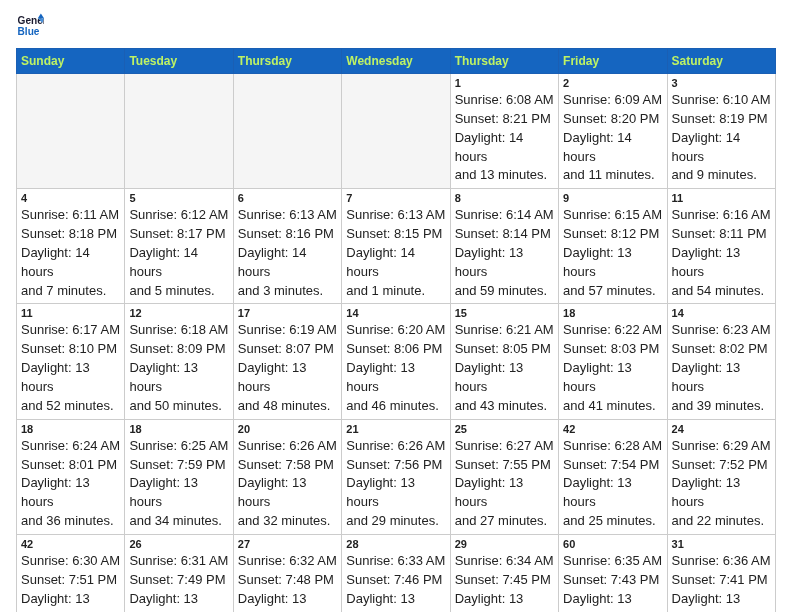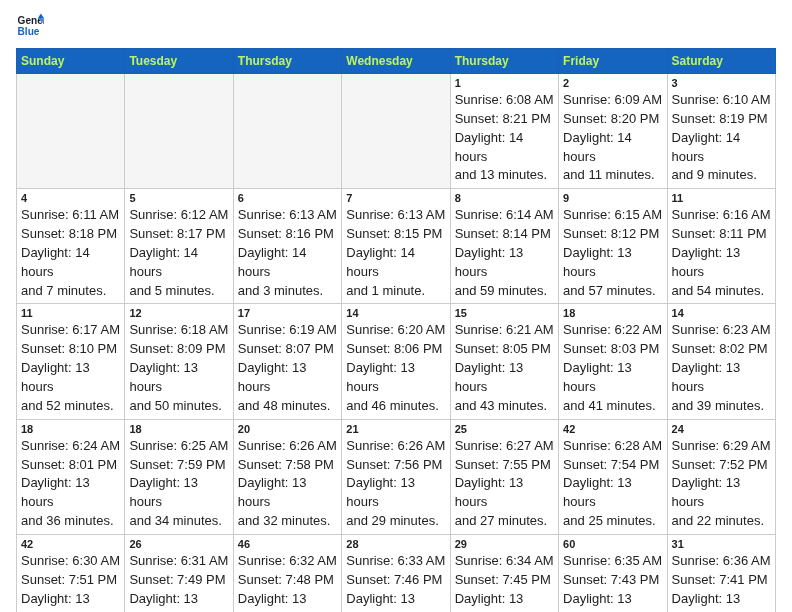--- a/index.html
+++ b/index.html
@@ -231,21 +231,21 @@
         <tr>
           <td>
             <span class="day-num">42</span>
             <div class="day-info">Sunrise: 6:30 AM<br>Sunset: 7:51 PM<br>Daylight: 13 hours<br>and 20 minutes.</div>
           </td>
           <td>
             <span class="day-num">26</span>
             <div class="day-info">Sunrise: 6:31 AM<br>Sunset: 7:49 PM<br>Daylight: 13 hours<br>and 17 minutes.</div>
           </td>
           <td>
-            <span class="day-num">46</span>
+            <span class="day-num">27</span>
             <div class="day-info">Sunrise: 6:32 AM<br>Sunset: 7:48 PM<br>Daylight: 13 hours<br>and 15 minutes.</div>
           </td>
           <td>
             <span class="day-num">28</span>
             <div class="day-info">Sunrise: 6:33 AM<br>Sunset: 7:46 PM<br>Daylight: 13 hours<br>and 13 minutes.</div>
           </td>
           <td>
             <span class="day-num">29</span>
             <div class="day-info">Sunrise: 6:34 AM<br>Sunset: 7:45 PM<br>Daylight: 13 hours<br>and 10 minutes.</div>
           </td>

